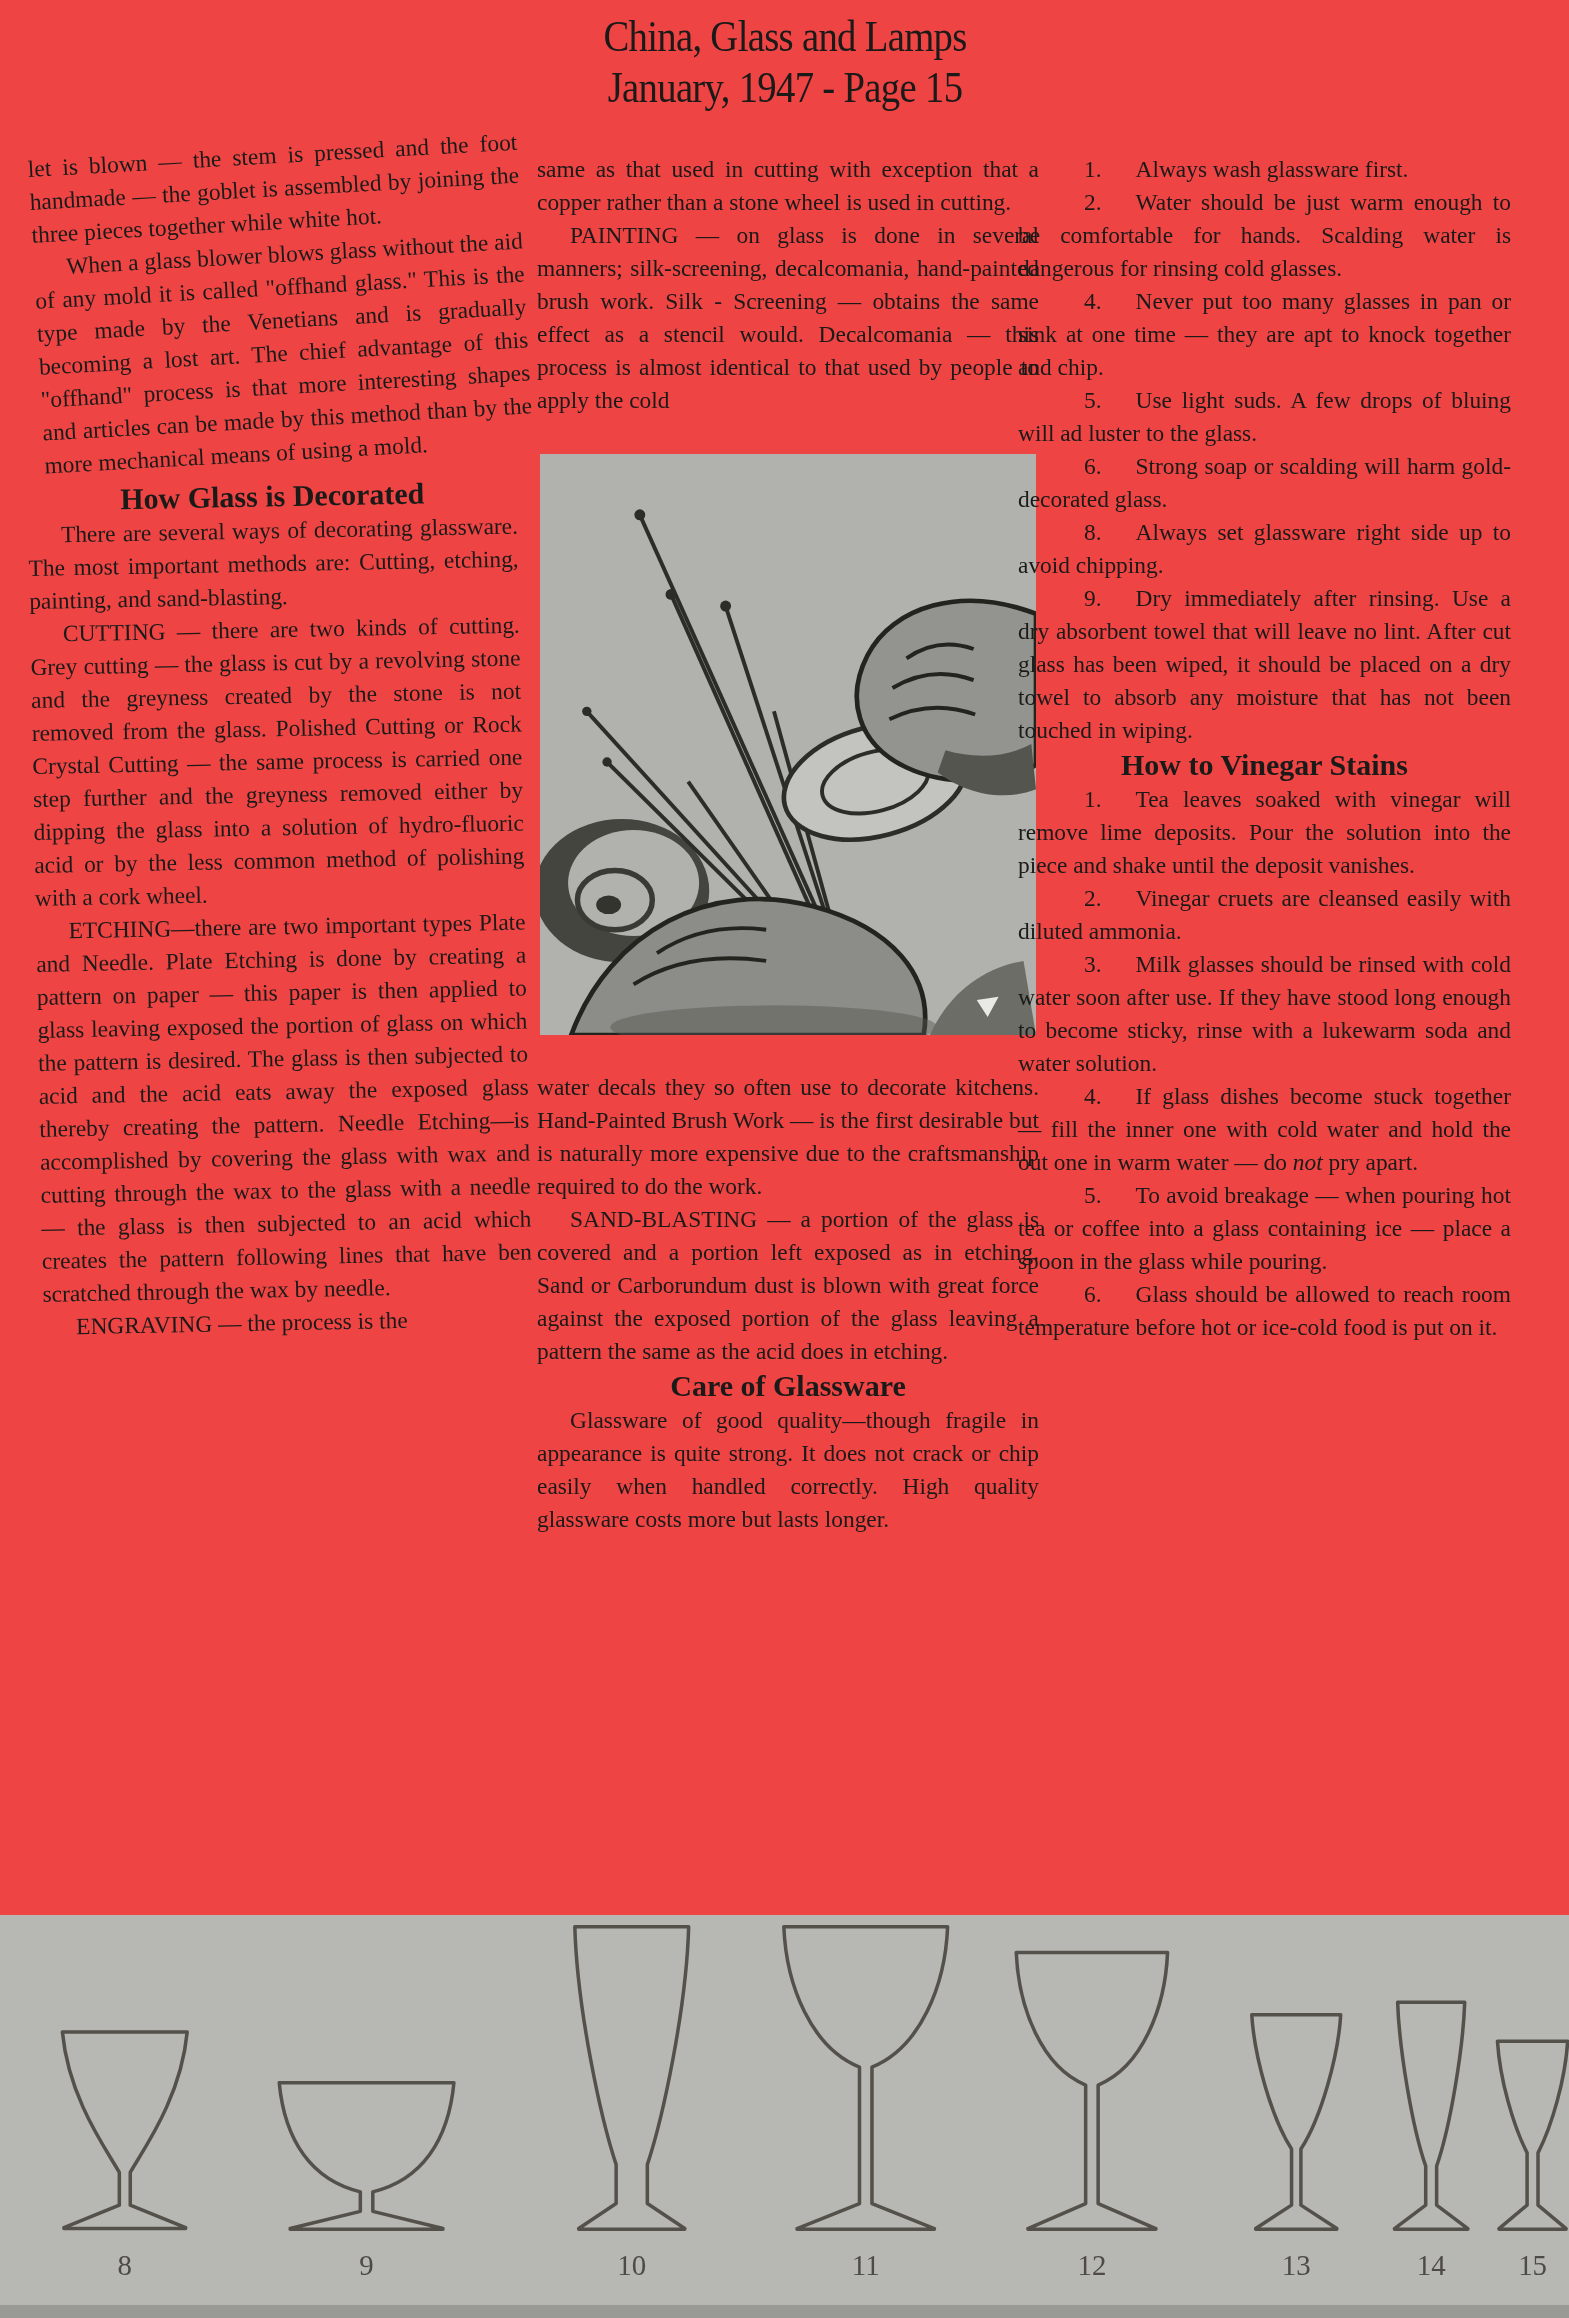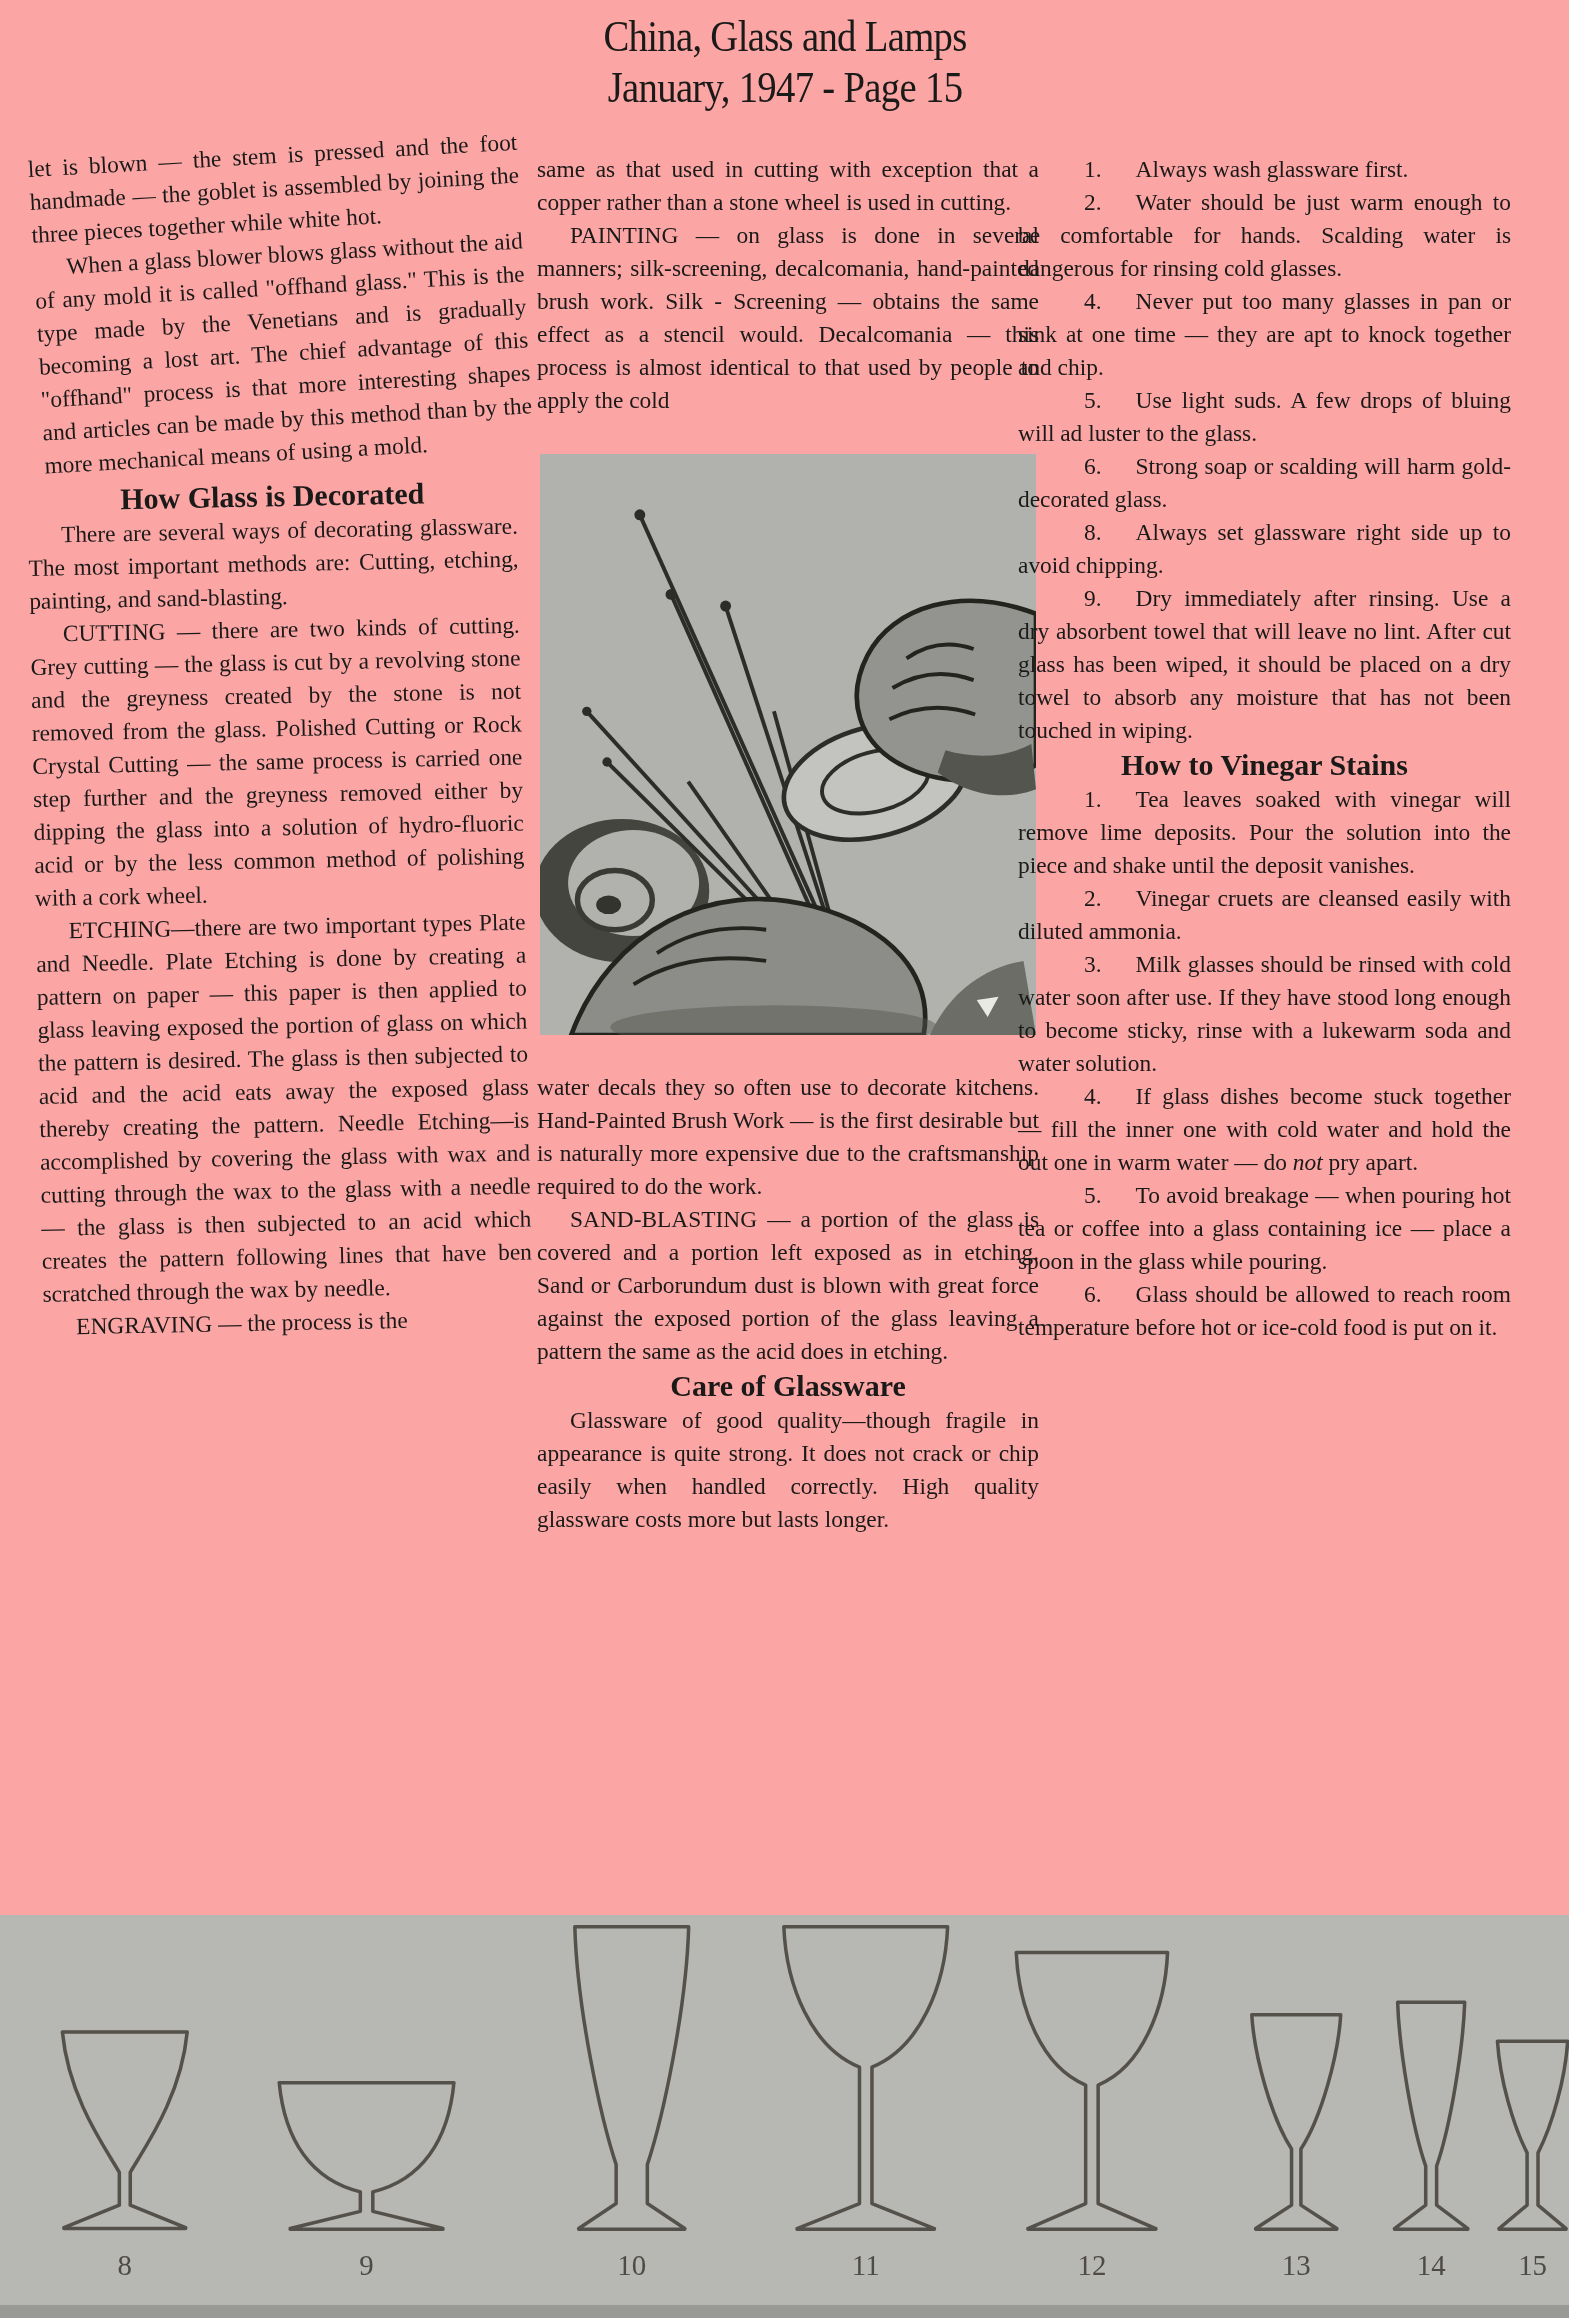--- a/index.html
+++ b/index.html
@@ -1,16 +1,16 @@
 <!DOCTYPE html>
 <html style="font-size:12.5px"><head>
 <meta charset="utf-8">
 <style>
   html,body{margin:0;padding:0;background:#e9e9e6;}
-  .page{position:relative;width:1570px;height:2319px;background:#fca5a5;overflow:hidden;
+  .page{position:relative;width:1570px;height:2319px;background:#ef4444;overflow:hidden;
         font-family:"Liberation Serif",serif;color:#1a1a18;}
   
   .masthead{position:absolute;top:11px;left:0;width:100%;text-align:center;}
   .masthead .line{display:block;font-size:45px;line-height:51px;font-weight:400;
                   transform:scaleX(.86);transform-origin:center top;letter-spacing:-0.8px;}
   
   .col{position:absolute;top:153px;font-size:23.4px;line-height:33px;text-align:justify;}
   .col-left{left:26.5px;width:490px;}
   .col-mid{left:537px;width:502px;}
   .col-right{left:1018px;width:493px;}

